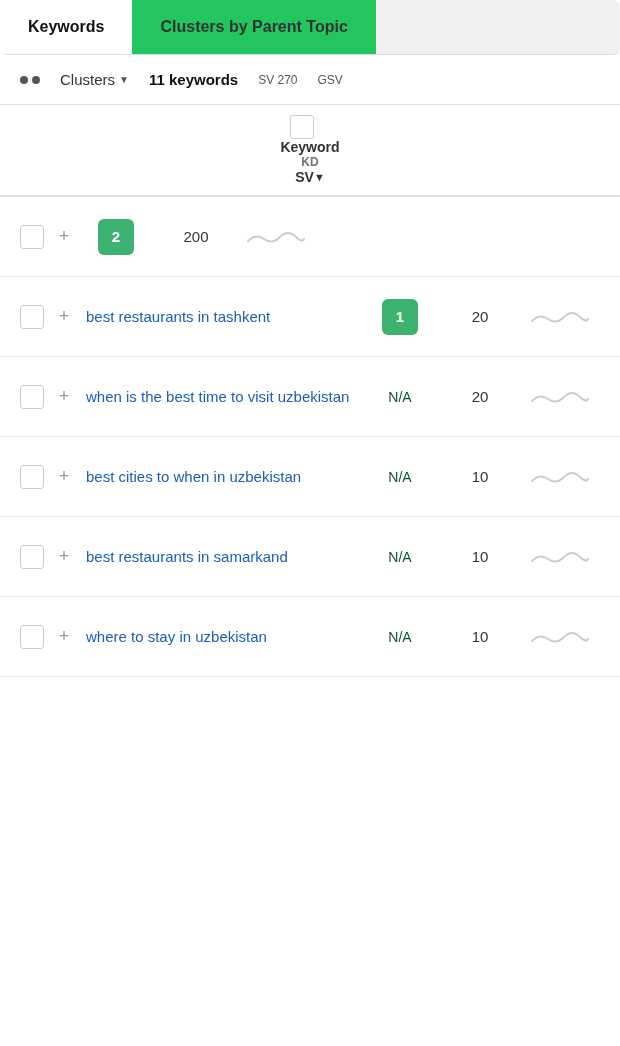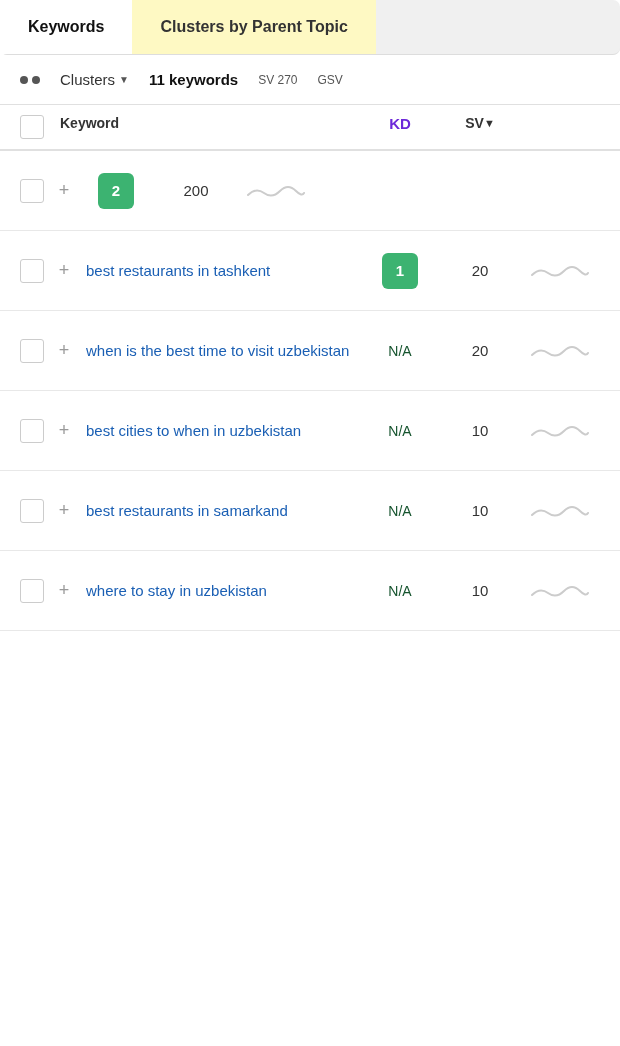--- a/index.html
+++ b/index.html
@@ -23,21 +23,21 @@
       background: #f0f0f0;
       border-radius: 7px;
     }
 
     .tab {
       padding: 18px 28px;
       font-size: 16px;
       font-weight: 600;
       cursor: pointer;
       color: #333;
-      background: #fef9c3;
+      background: #22c55e;
       border: none;
       outline: none;
     }
 
     .tab.active {
       background: #ffffff;
       color: #111;
     }
 
     
@@ -85,44 +85,45 @@
 
     .sv-label, .gsv-label {
       font-size: 12px;
       font-weight: 500;
       color: #555;
     }
 
     
     .table-header {
       display: flex;
-      align-items: flex-start;
+      align-items: center;
       padding: 10px 20px;
       border-bottom: 2px solid #e0e0e0;
       background: #fff;
+      flex-direction: column;
     }
 
     .col-check {
       width: 40px;
       flex-shrink: 0;
     }
 
     .col-keyword {
       flex: 1;
       font-size: 14px;
       font-weight: 700;
       color: #333;
     }
 
     .col-kd {
       width: 80px;
       text-align: center;
-      font-size: 15px;
-      font-weight: 700;
-      color: #6d28d9;
+      font-size: 12px;
+      font-weight: 700;
+      color: #737373;
     }
 
     .col-sv {
       width: 80px;
       text-align: center;
       font-size: 14px;
       font-weight: 700;
       color: #333;
       display: flex;
       align-items: center;

